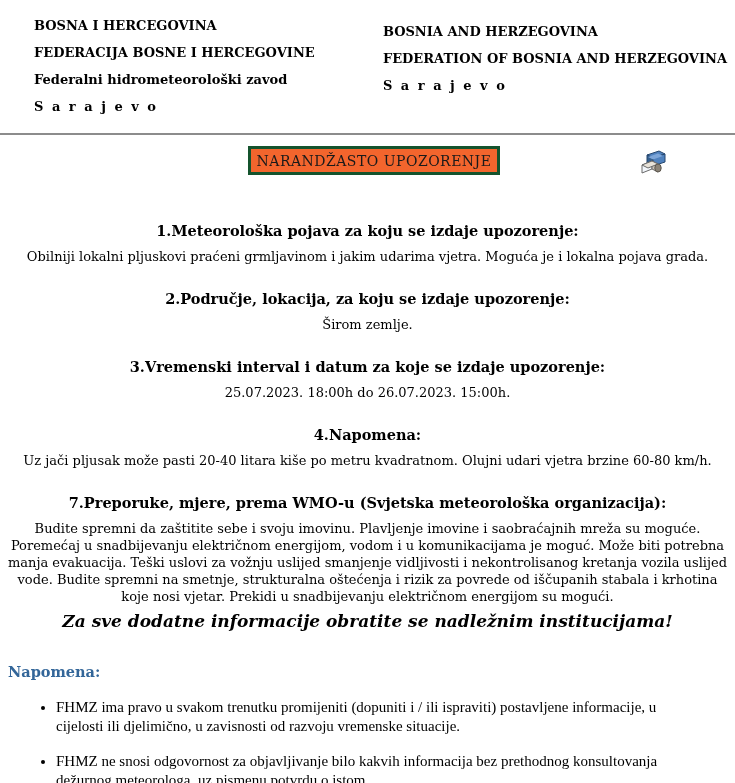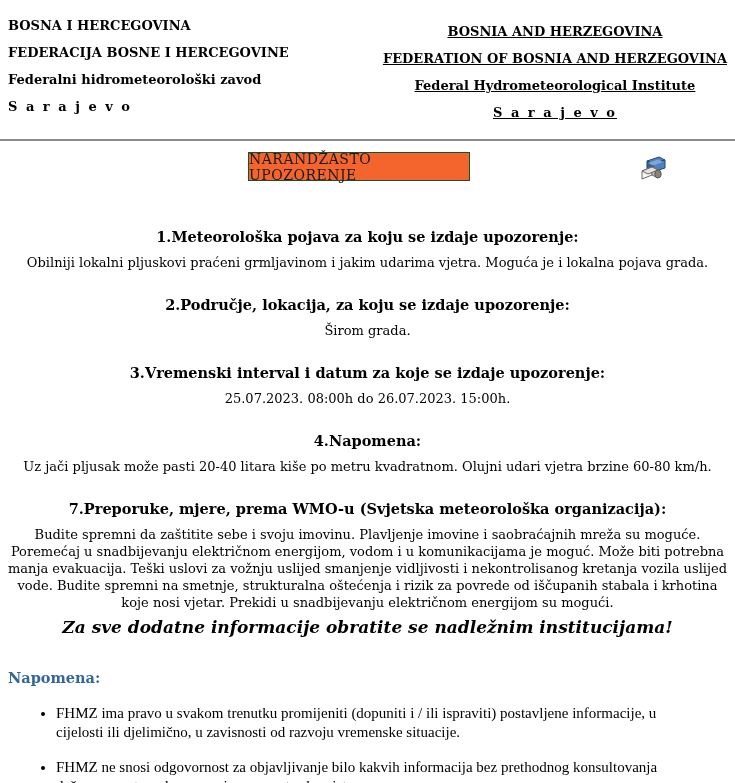--- a/index.html
+++ b/index.html
@@ -13,45 +13,45 @@
     position: relative;
   }
   .page { width: 735px; }
 
   
   .header {
     display: flex;
     justify-content: space-between;
     padding: 12px 8px 0 8px;
   }
-  .header-col { font-size: 13px; font-weight: bold; line-height: 27px; }
+  .header-col { font-size: 13px; font-weight: bold; line-height: 27px; margin-left: 26px; }
   .header-left { text-align: left; }
-  .header-right { text-align: center; padding-top: 6px; text-decoration: underline; }
+  .header-right { text-align: left; padding-top: 6px; }
   .spaced { letter-spacing: 2px; }
 
   .rule {
     border: none;
     border-top: 2px solid #8c8c8c;
     margin: 13px 0 0 0;
   }
 
   
   .banner-row {
     position: relative;
     height: 42px;
     margin-top: 11px;
   }
   .warning-banner {
     position: absolute;
     left: 248px;
     top: 0;
-    width: 222px;
+    width: 252px;
     height: 29px;
     background: #f3652d;
-    border: 1px solid #14532d;
+    border: 3px solid #14532d;
     display: flex;
     align-items: center;
     justify-content: center;
     font-size: 14px;
     letter-spacing: 0.5px;
     color: #1a1a1a;
     cursor: pointer;
   }
   .print-btn {
     position: absolute;
@@ -112,21 +112,20 @@
   <div class="header">
     <div class="header-col header-left">
       <div>BOSNA I HERCEGOVINA</div>
       <div>FEDERACIJA BOSNE I HERCEGOVINE</div>
       <div>Federalni hidrometeorološki zavod</div>
       <div class="spaced">S a r a j e v o</div>
     </div>
     <div class="header-col header-right">
       <div>BOSNIA AND HERZEGOVINA</div>
       <div>FEDERATION OF BOSNIA AND HERZEGOVINA</div>
-      <div>Federal Hydrometeorological Institute</div>
       <div class="spaced">S a r a j e v o</div>
     </div>
   </div>
 
   <hr class="rule">
 
   <div class="banner-row">
     <div class="warning-banner">NARANDŽASTO UPOZORENJE</div>
     <div class="print-btn">
       <svg width="30" height="28" viewBox="0 0 30 28">
@@ -142,25 +141,25 @@
     </div>
   </div>
 
   <div class="sections">
     <div class="section sec-gap-lg">
       <div class="section-heading">1.Meteorološka pojava za koju se izdaje upozorenje:</div>
       <div class="section-body">Obilniji lokalni pljuskovi praćeni grmljavinom i jakim udarima vjetra. Moguća je i lokalna pojava grada.</div>
     </div>
     <div class="section">
       <div class="section-heading">2.Područje, lokacija, za koju se izdaje upozorenje:</div>
-      <div class="section-body">Širom grada.</div>
+      <div class="section-body">Širom zemlje.</div>
     </div>
     <div class="section">
       <div class="section-heading">3.Vremenski interval i datum za koje se izdaje upozorenje:</div>
-      <div class="section-body">25.07.2023. 08:00h do 26.07.2023. 15:00h.</div>
+      <div class="section-body">25.07.2023. 18:00h do 26.07.2023. 15:00h.</div>
     </div>
     <div class="section">
       <div class="section-heading">4.Napomena:</div>
       <div class="section-body">Uz jači pljusak može pasti 20-40 litara kiše po metru kvadratnom. Olujni udari vjetra brzine 60-80 km/h.</div>
     </div>
     <div class="section section-5">
       <div class="section-heading">7.Preporuke, mjere, prema WMO-u (Svjetska meteorološka organizacija):</div>
       <div class="section-body">Budite spremni da zaštitite sebe i svoju imovinu. Plavljenje imovine i saobraćajnih mreža su moguće. Poremećaj u snadbijevanju električnom energijom, vodom i u komunikacijama je moguć. Može biti potrebna manja evakuacija. Teški uslovi za vožnju uslijed smanjenje vidljivosti i nekontrolisanog kretanja vozila uslijed vode. Budite spremni na smetnje, strukturalna oštećenja i rizik za povrede od iščupanih stabala i krhotina koje nosi vjetar. Prekidi u snadbijevanju električnom energijom su mogući.</div>
       <div class="emphasis-line">Za sve dodatne informacije obratite se nadležnim institucijama!</div>
     </div>

